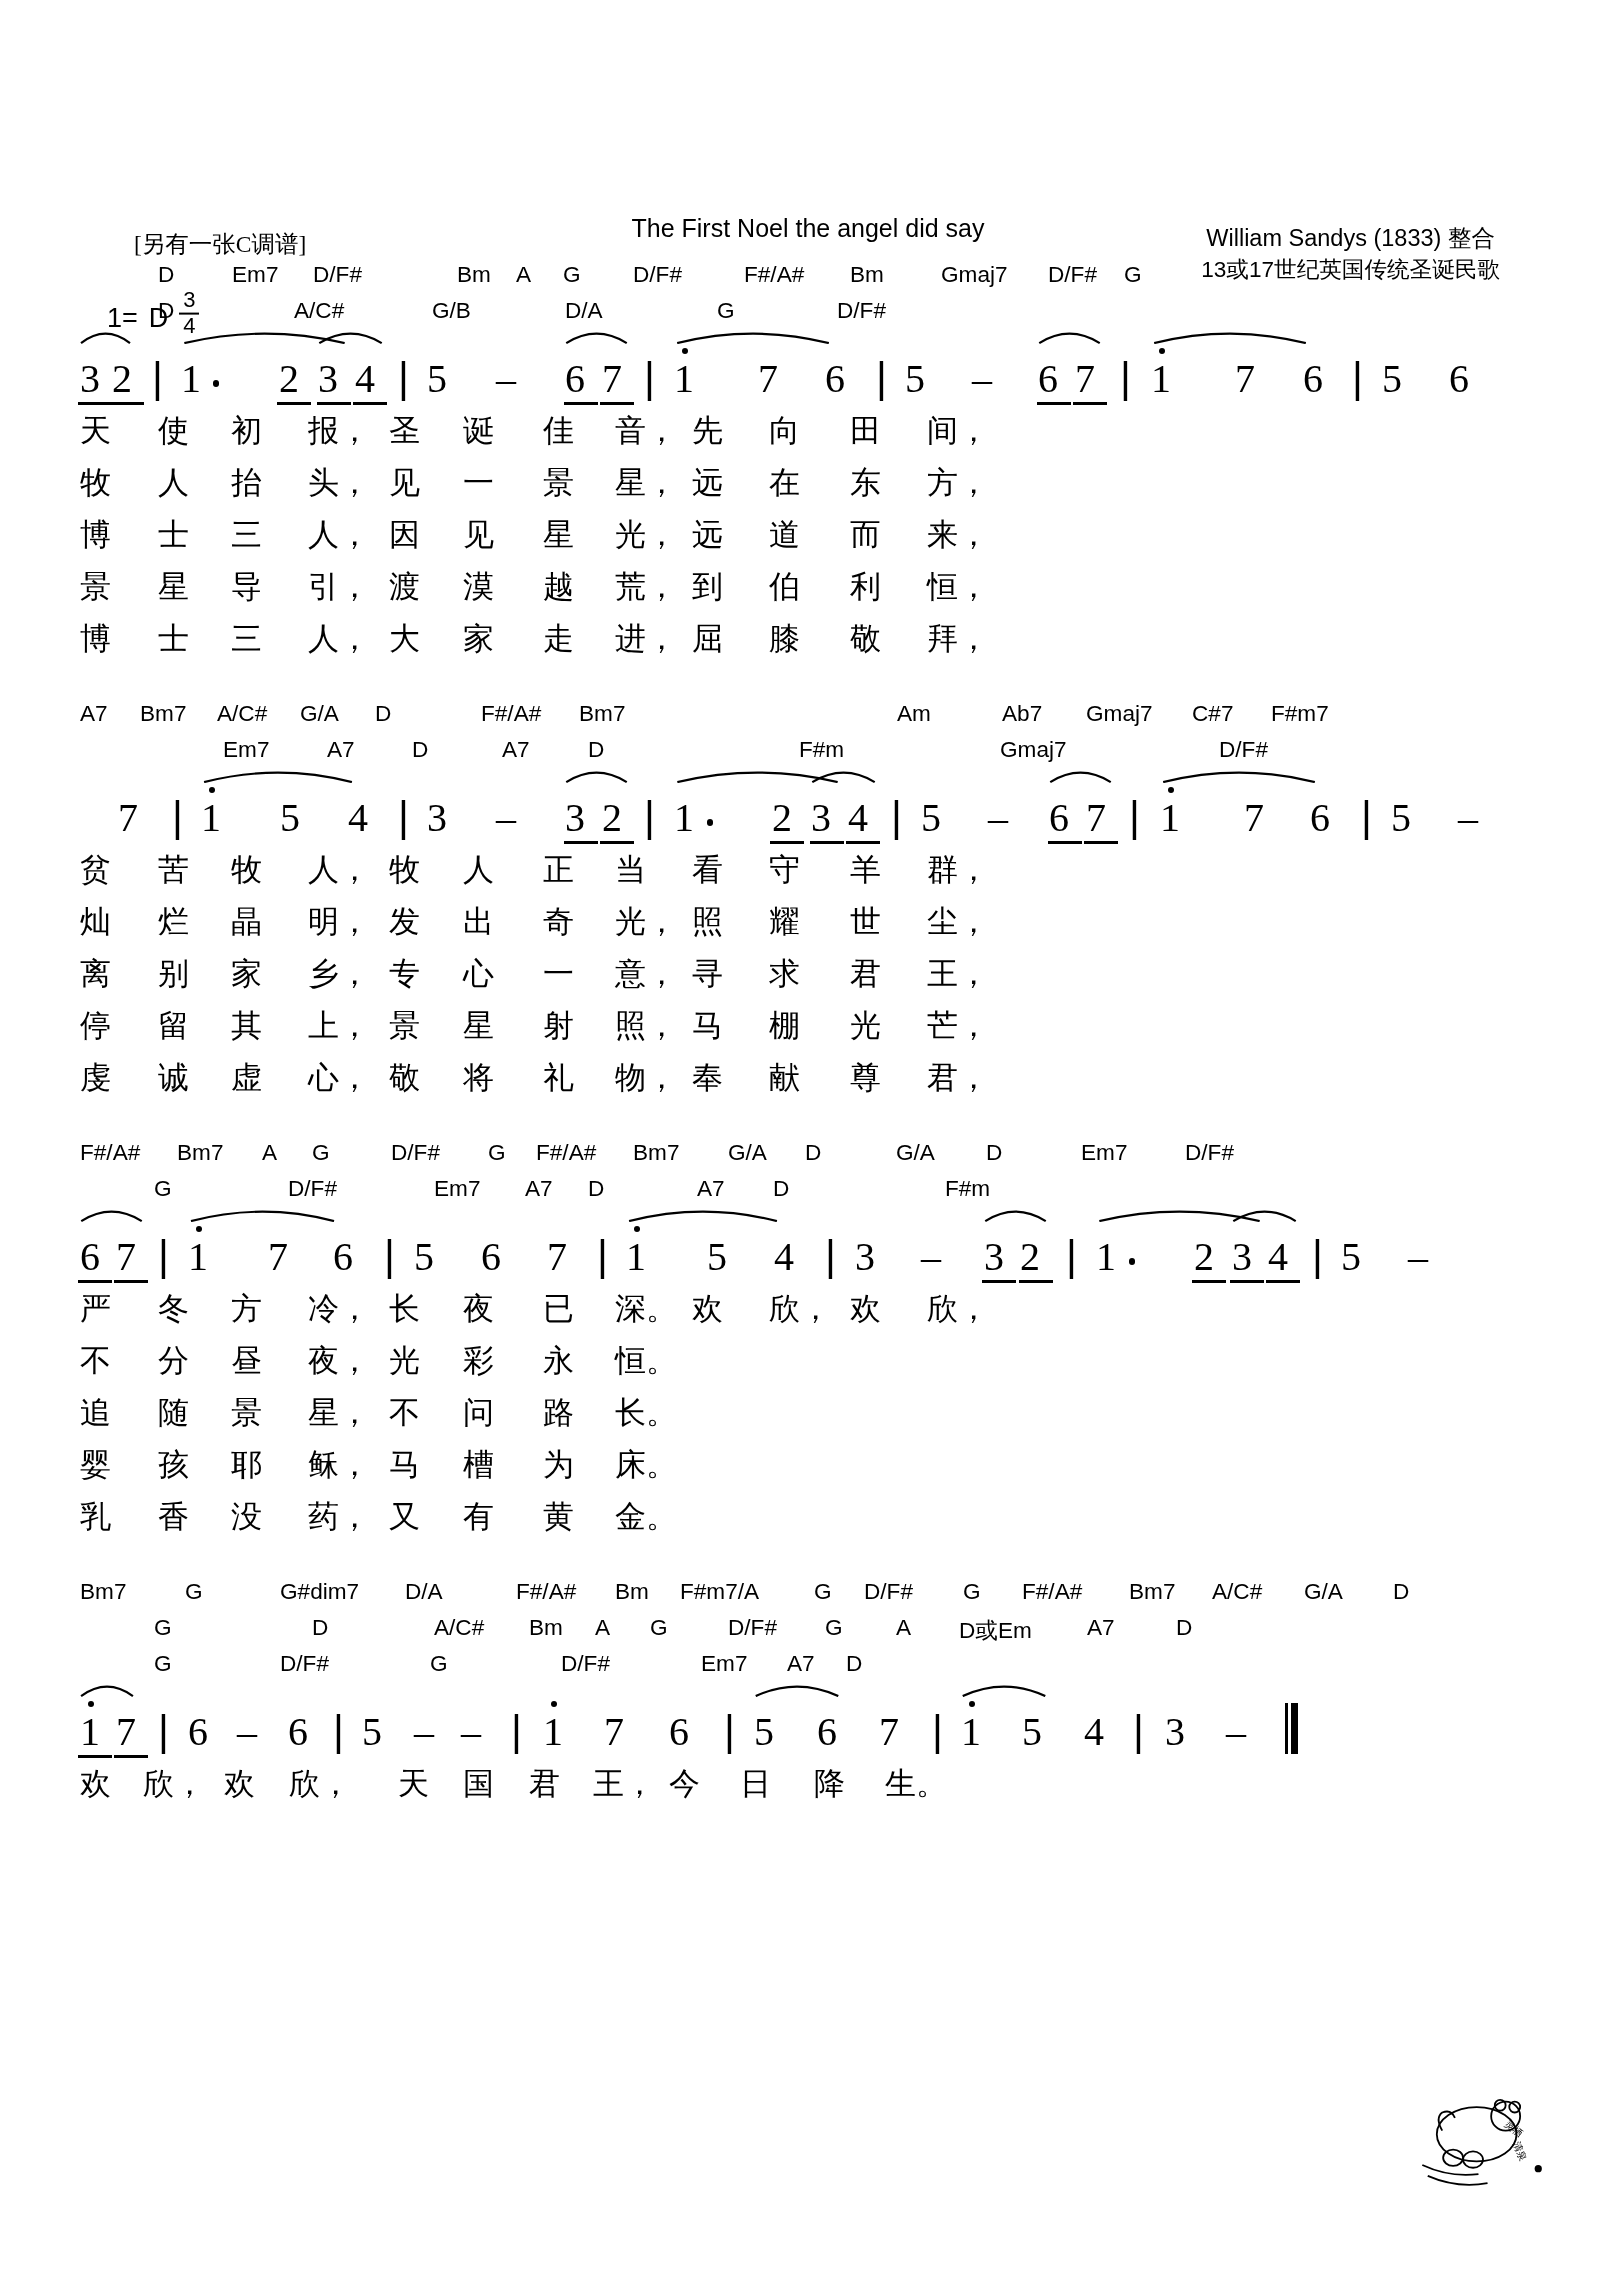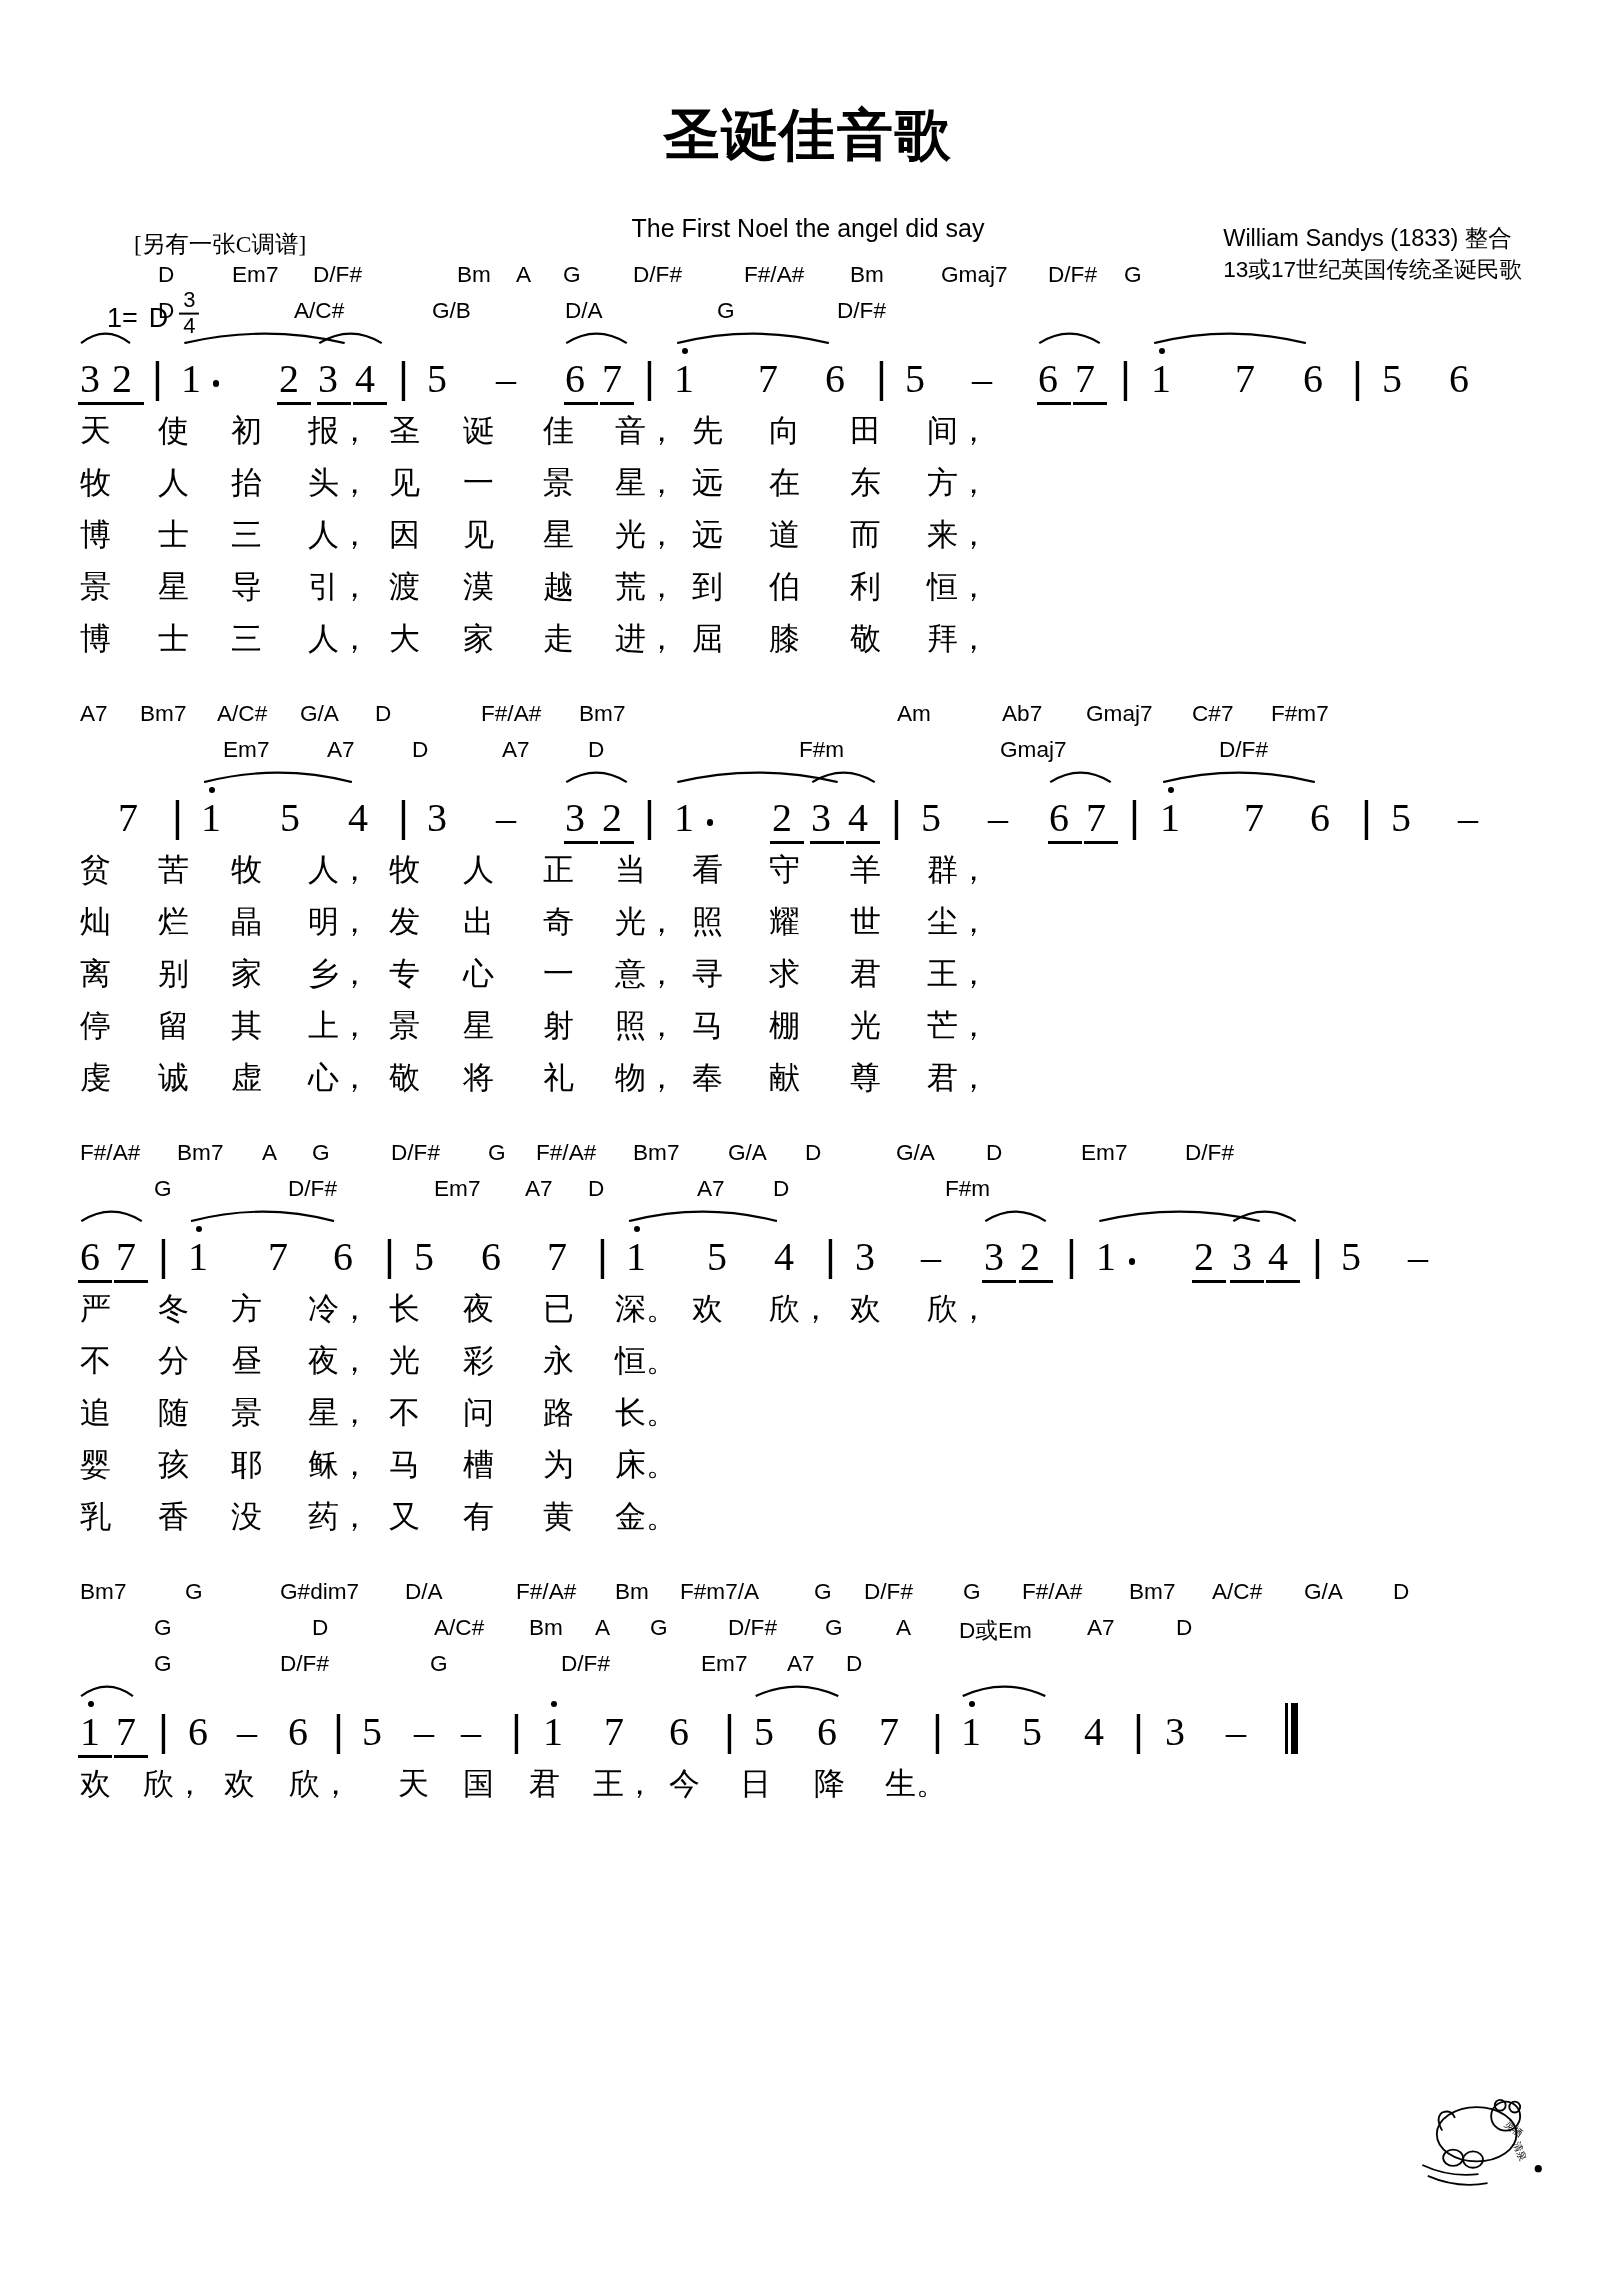--- a/index.html
+++ b/index.html
@@ -28,22 +28,22 @@
   }
   .subtitle-ref {
     position:absolute; left:0; right:0; top:256px;
     text-align:center; font-size:23.5px;
   }
   .note-alt {
     position:absolute; left:134px; top:228px;
     font-size:23.5px; font-family:"Liberation Serif", serif;
   }
   .credit {
-    position:absolute; right:94px; top:222px;
-    text-align:left; font-size:23.5px; line-height:1.38;
+    position:absolute; right:116px; top:222px;
+    text-align:center; font-size:23.5px; line-height:1.38;
   }
   .credit .l2 { font-size:22.6px; }
 
   
   .keysig {
     position:absolute; left:107px; top:294px;
     font-size:27px; display:flex; align-items:center; gap:11px;
   }
   .keysig .eq { letter-spacing:0px; }
   .meter { display:inline-flex; flex-direction:column; align-items:center;
@@ -101,21 +101,20 @@
     width:154px; height:127px;
   }
 </style>
 </head>
 <body>
 
 <div class="sheet">
 
   <div class="header">
     <div class="note-alt">[另有一张C调谱]</div>
-    <div class="title">圣诞佳音歌</div>
     <div class="subtitle-en">The First Noel the angel did say</div>
     <div class="credit">
       <div class="l1">William Sandys (1833) 整合</div>
       <div class="l2">13或17世纪英国传统圣诞民歌</div>
     </div>
     <div class="keysig">
       <span class="eq">1=</span>
       <span>D</span>
       <span class="meter">
         <span class="num">3</span>

